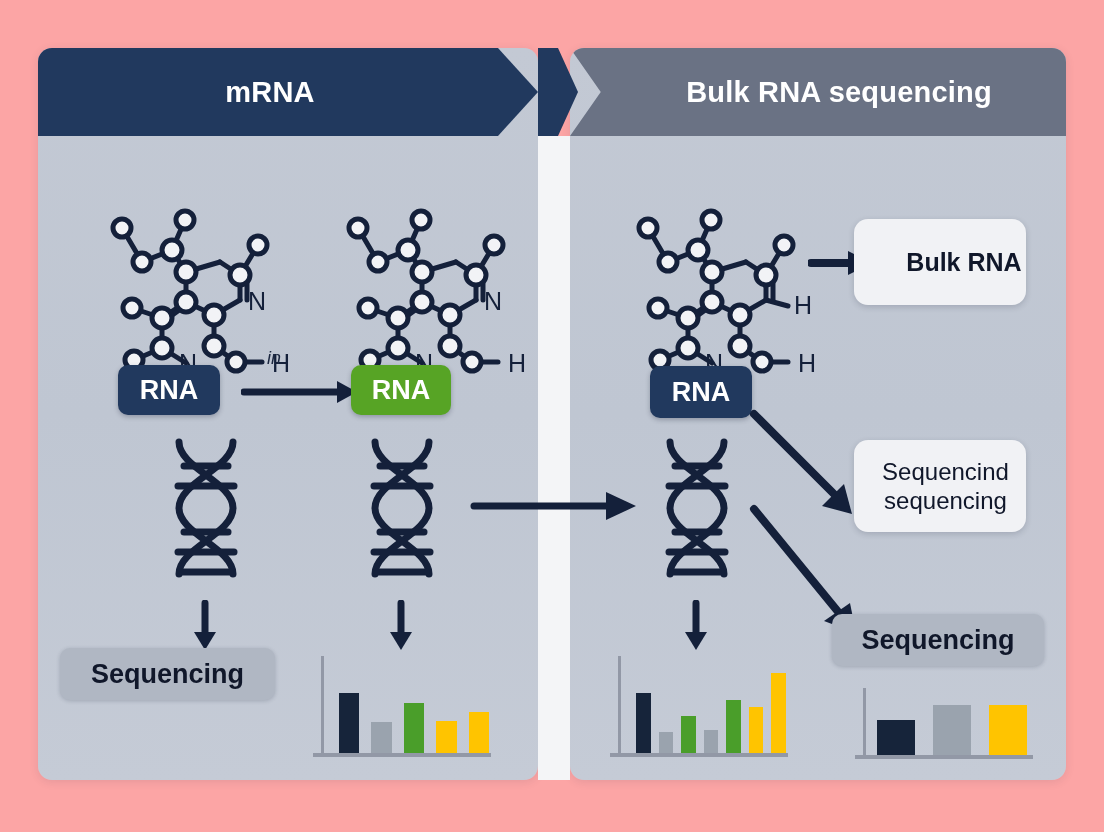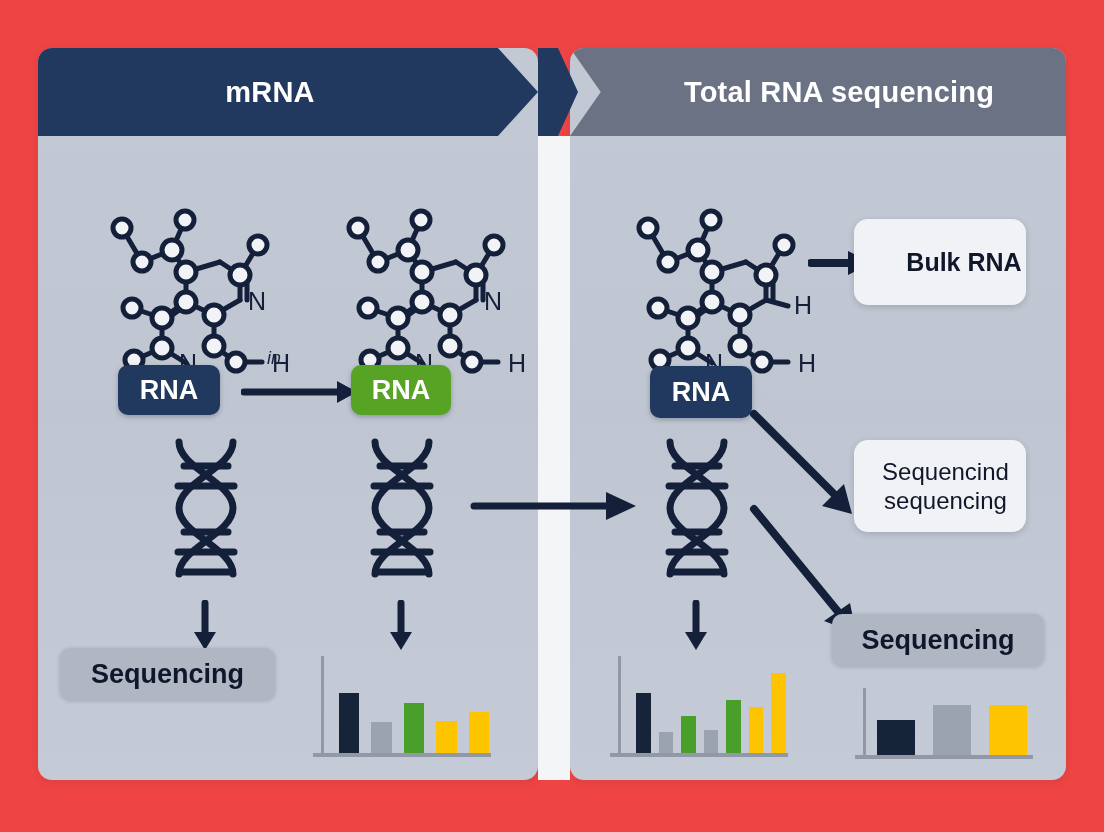--- a/index.html
+++ b/index.html
@@ -11,21 +11,21 @@
     width: 1104px;
     height: 832px;
     font-family: "Liberation Sans", sans-serif;
     overflow: hidden;
   }
 
   #canvas {
     position: relative;
     width: 1104px;
     height: 832px;
-    background: #ef4444;
+    background: #fca5a5;
   }
 
   
   .panel {
     position: absolute;
     border-radius: 14px;
     overflow: hidden;
     box-shadow: 0 2px 10px rgba(30,44,70,0.10);
   }
   #panel-left  { left: 38px;  top: 48px; width: 500px; height: 732px; }
@@ -324,21 +324,21 @@
           <div class="bar" style="flex: 1 1 0px; height: 50px; background: rgb(74, 158, 42);"></div>
           <div class="bar" style="flex: 1 1 0px; height: 32px; background: rgb(255, 196, 0);"></div>
           <div class="bar" style="flex: 1 1 0px; height: 41px; background: rgb(255, 196, 0);"></div>
         </div>
     </div>
   </div>
 
   <div class="panel" id="panel-right">
     <div class="panel-body"></div>
 
-    <div class="panel-header" id="header-right">Total RNA sequencing</div>
+    <div class="panel-header" id="header-right">Bulk RNA sequencing</div>
 
     <svg class="molecule" style="left:46px; top:152px;" width="215" height="200" viewBox="0 0 215 200">
       <g fill="#f2f3f6" stroke="#14203a" stroke-width="5" stroke-linecap="round">
         <g fill="none">
           <path d="M32,28 L52,62"></path>
           <path d="M52,62 L82,50"></path>
           <path d="M82,50 L95,20"></path>
           <path d="M82,50 L96,72"></path>
           <path d="M96,72 L130,62"></path>
           <path d="M130,62 L150,75"></path>

